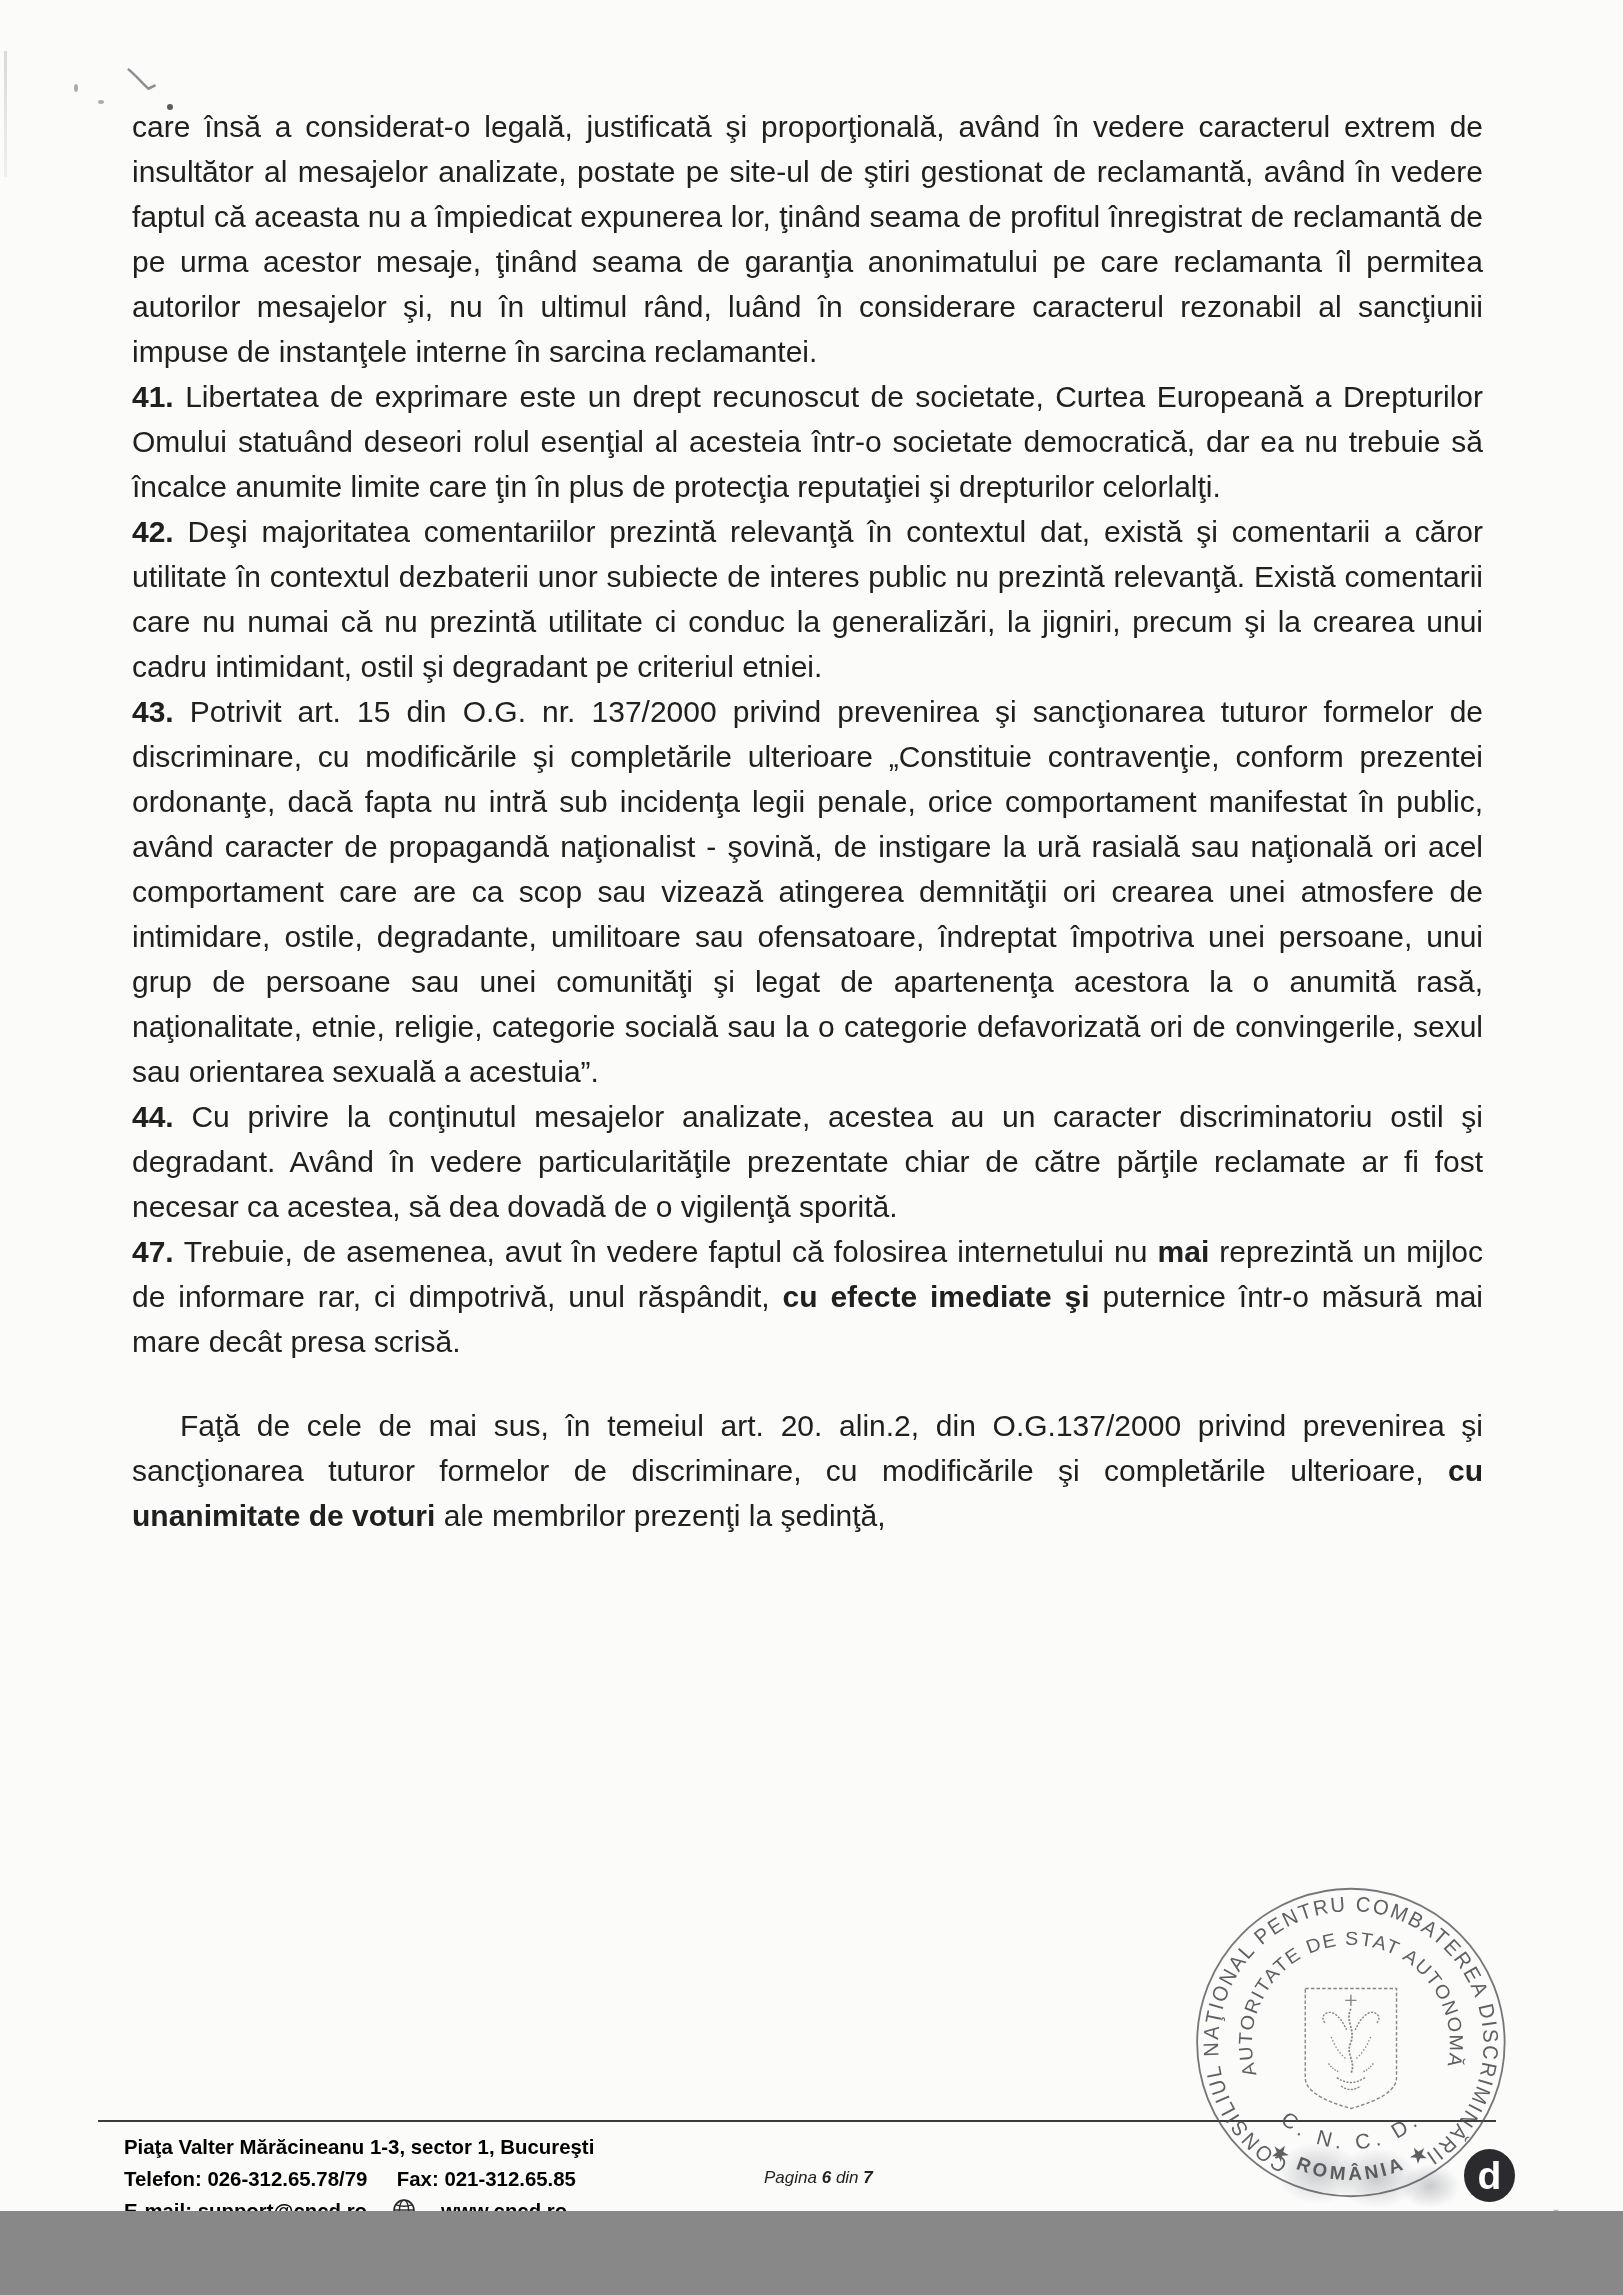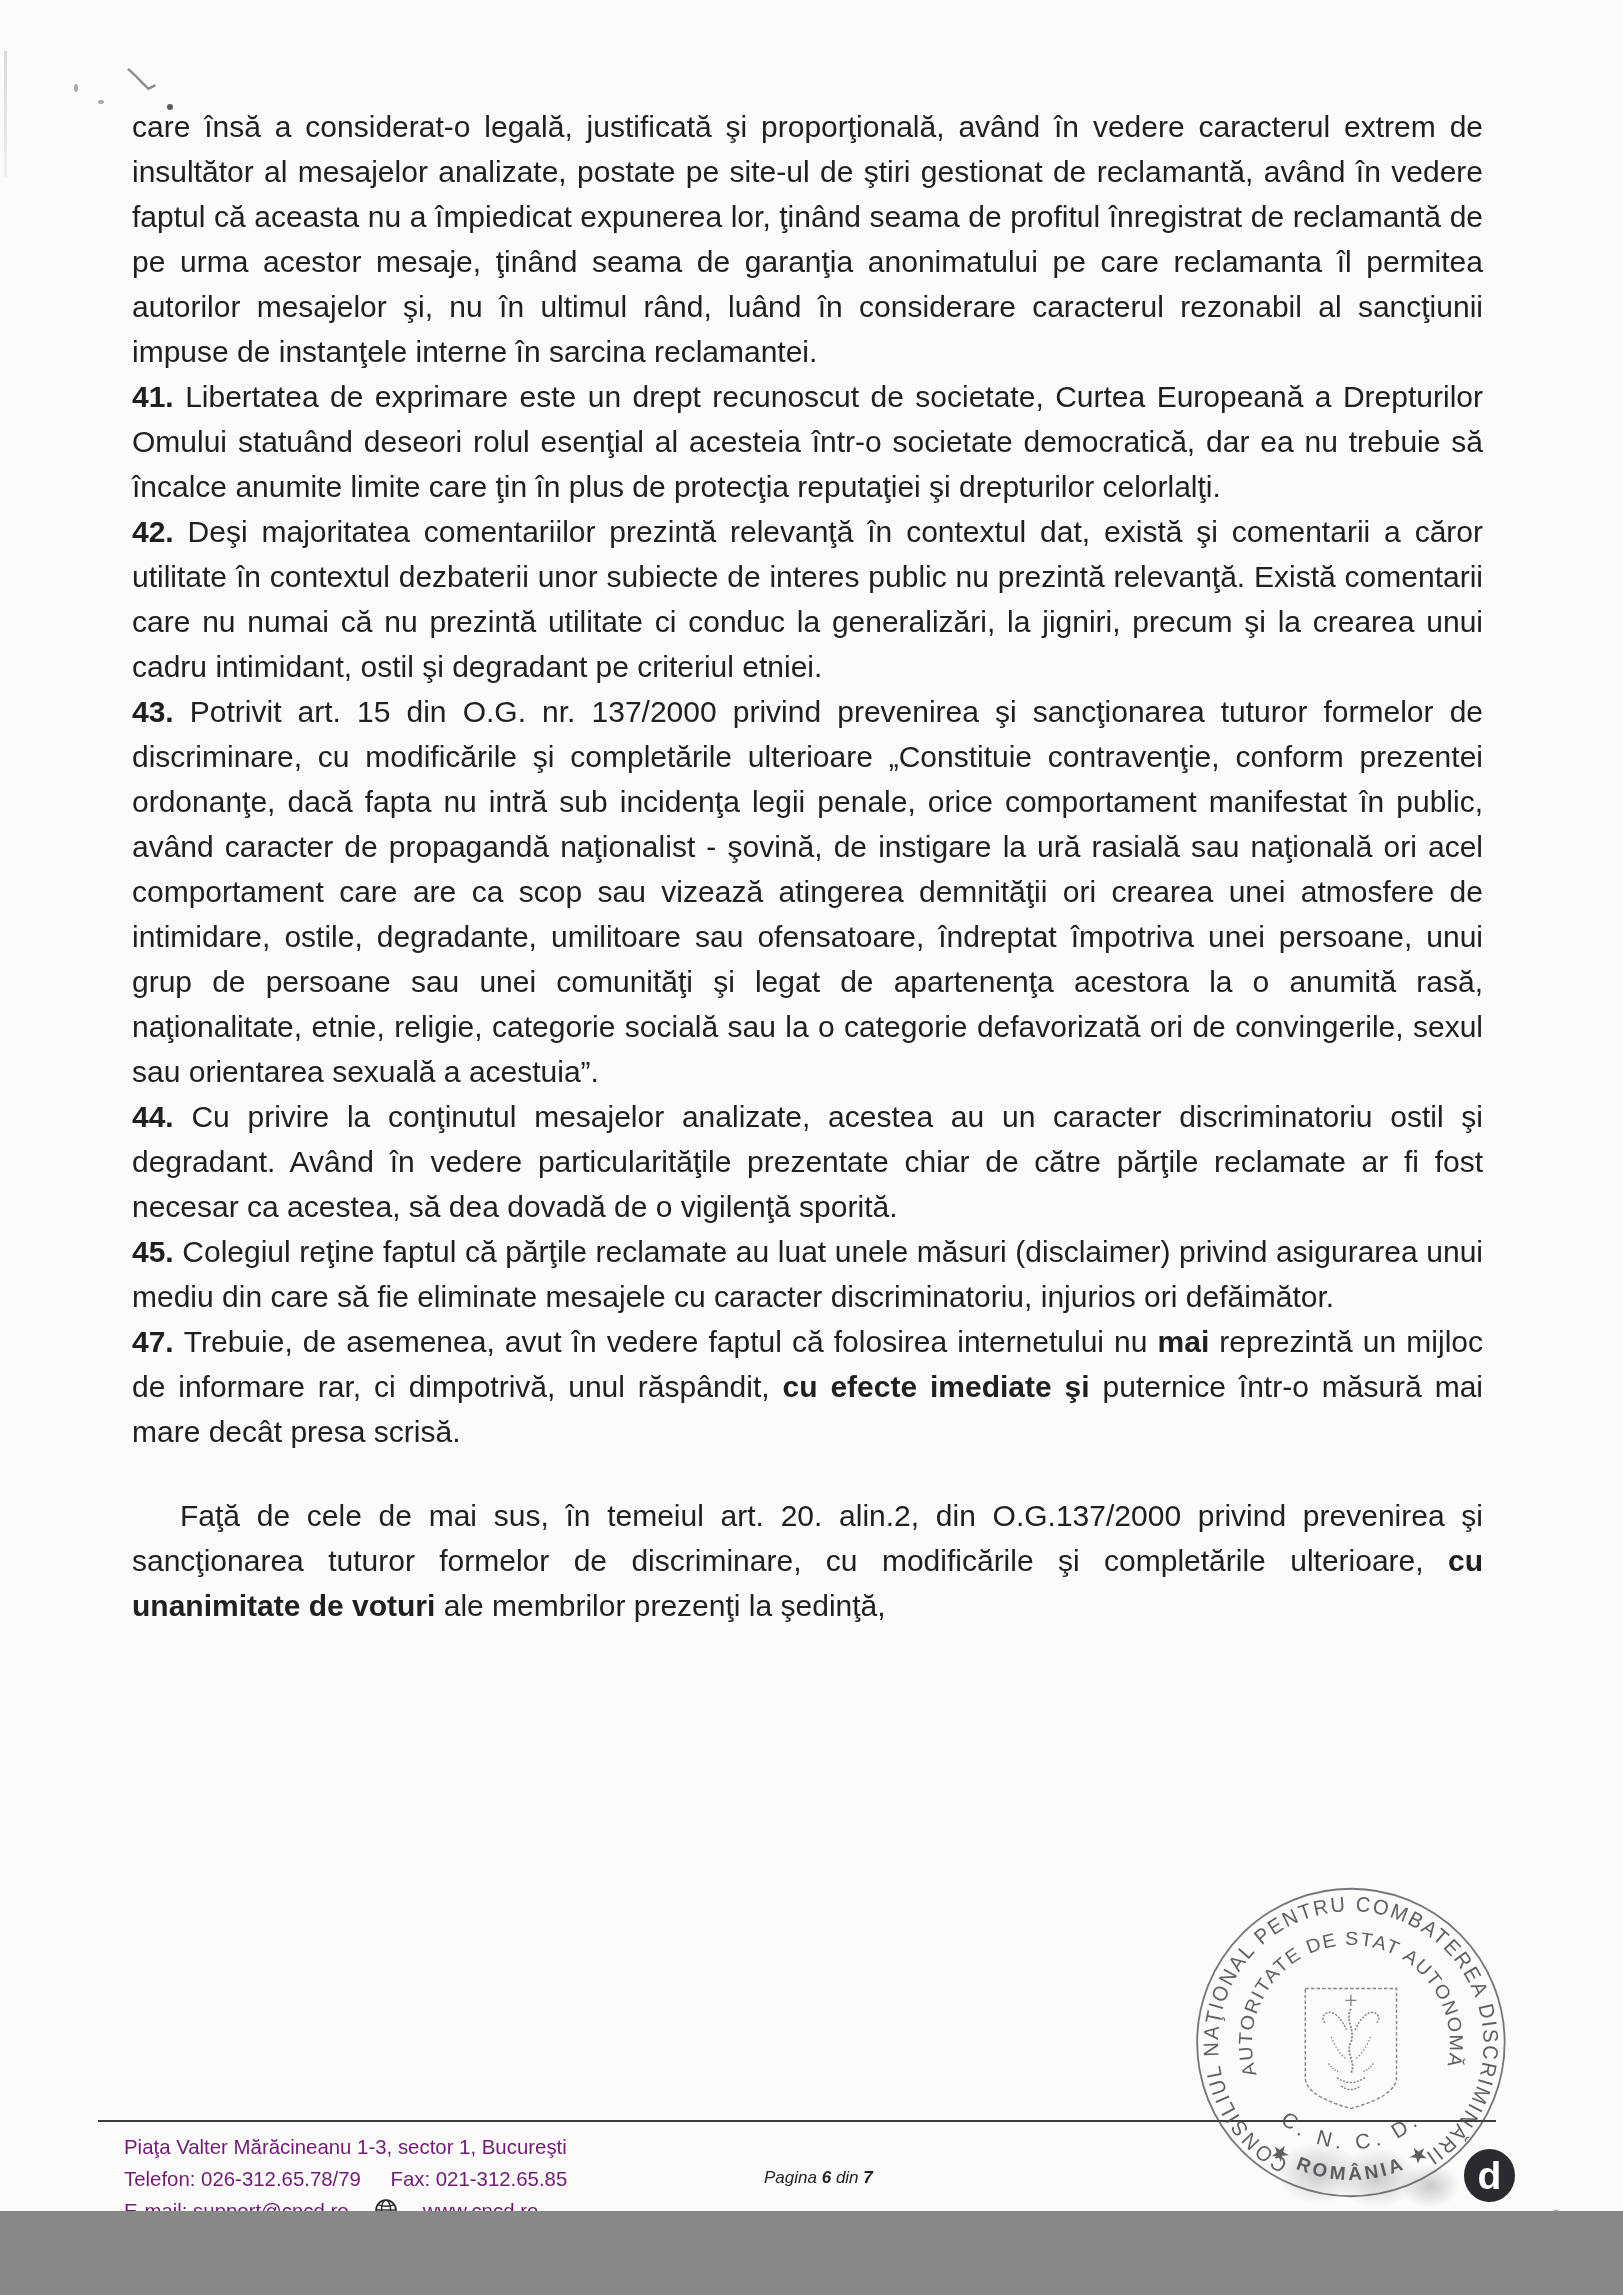--- a/index.html
+++ b/index.html
@@ -24,21 +24,21 @@
   .para-gap { margin-top:39px; }
   .para-indent { text-indent:48px; }
 
   
   .footer-rule {
     position:absolute; left:98px; top:2120px; width:1398px; height:2.1px;
     background:#3c3c3c; z-index:1;
   }
   .footer-left {
     position:absolute; left:124px; top:2131px;
-    font-size:20.4px; line-height:32px; color:#701a75; z-index:2;
+    font-size:20.4px; line-height:32px; color:#000000; z-index:2;font-weight:bold;
   }
   .footer-line { white-space:nowrap; }
   .fax-gap { margin-left:29.5px; }
   .site-gap { margin-left:25px; }
   .globe { vertical-align:-3.5px; margin-left:25px; }
   .page-number {
     position:absolute; left:764px; top:2168px;
     font-size:17px; font-style:italic; color:#222; z-index:2;
   }
   .page-number b { font-weight:bold; }
@@ -100,21 +100,20 @@
   <div class="speck speck-1"></div>
   <div class="speck speck-2"></div>
   <div class="speck speck-3"></div>
 
   <div class="doc">
       <p class="para"><span>care însă a considerat-o legală, justificată şi proporţională, având în vedere caracterul extrem de insultător al mesajelor analizate, postate pe site-ul de ştiri gestionat de reclamantă, având în vedere faptul că aceasta nu a împiedicat expunerea lor, ţinând seama de profitul înregistrat de reclamantă de pe urma acestor mesaje, ţinând seama de garanţia anonimatului pe care reclamanta îl permitea autorilor mesajelor şi, nu în ultimul rând, luând în considerare caracterul rezonabil al sancţiunii impuse de instanţele interne în sarcina reclamantei.</span></p>
       <p class="para"><b>41. </b><span>Libertatea de exprimare este un drept recunoscut de societate, Curtea Europeană a Drepturilor Omului statuând deseori rolul esenţial al acesteia într-o societate democratică, dar ea nu trebuie să încalce anumite limite care ţin în plus de protecţia reputaţiei şi drepturilor celorlalţi.</span></p>
       <p class="para"><b>42. </b><span>Deşi majoritatea comentariilor prezintă relevanţă în contextul dat, există şi comentarii a căror utilitate în contextul dezbaterii unor subiecte de interes public nu prezintă relevanţă. Există comentarii care nu numai că nu prezintă utilitate ci conduc la generalizări, la jigniri, precum şi la crearea unui cadru intimidant, ostil şi degradant pe criteriul etniei.</span></p>
       <p class="para"><b>43. </b><span>Potrivit art. 15 din O.G. nr. 137/2000 privind prevenirea şi sancţionarea tuturor formelor de discriminare, cu modificările şi completările ulterioare „Constituie contravenţie, conform prezentei ordonanţe, dacă fapta nu intră sub incidenţa legii penale, orice comportament manifestat în public, având caracter de propagandă naţionalist - şovină, de instigare la ură rasială sau naţională ori acel comportament care are ca scop sau vizează atingerea demnităţii ori crearea unei atmosfere de intimidare, ostile, degradante, umilitoare sau ofensatoare, îndreptat împotriva unei persoane, unui grup de persoane sau unei comunităţi şi legat de apartenenţa acestora la o anumită rasă, naţionalitate, etnie, religie, categorie socială sau la o categorie defavorizată ori de convingerile, sexul sau orientarea sexuală a acestuia”.</span></p>
       <p class="para"><b>44. </b><span>Cu privire la conţinutul mesajelor analizate, acestea au un caracter discriminatoriu ostil şi degradant. Având în vedere particularităţile prezentate chiar de către părţile reclamate ar fi fost necesar ca acestea, să dea dovadă de o vigilenţă sporită.</span></p>
-      <p class="para"><b>45. </b><span>Colegiul reţine faptul că părţile reclamate au luat unele măsuri (disclaimer) privind asigurarea unui mediu din care să fie eliminate mesajele cu caracter discriminatoriu, injurios ori defăimător.</span></p>
       <p class="para"><b>47. </b><span>Trebuie, de asemenea, avut în vedere faptul că folosirea internetului nu </span><b>mai</b><span> reprezintă un mijloc de informare rar, ci dimpotrivă, unul răspândit, </span><b>cu efecte imediate şi</b><span> puternice într-o măsură mai mare decât presa scrisă.</span></p>
       <p class="para para-indent para-gap"><span>Faţă de cele de mai sus, în temeiul art. 20. alin.2, din O.G.137/2000 privind prevenirea şi sancţionarea tuturor formelor de discriminare, cu modificările şi completările ulterioare, </span><b>cu unanimitate de voturi</b><span> ale membrilor prezenţi la şedinţă,</span></p>
     </div>
 
   <div class="footer-rule"></div>
 
   <div class="footer-left">
     <div class="footer-line">Piaţa Valter Mărăcineanu 1-3, sector 1, Bucureşti</div>
     <div class="footer-line">
       <span>Telefon: 026-312.65.78/79</span><span class="fax-gap">Fax: 021-312.65.85</span>

